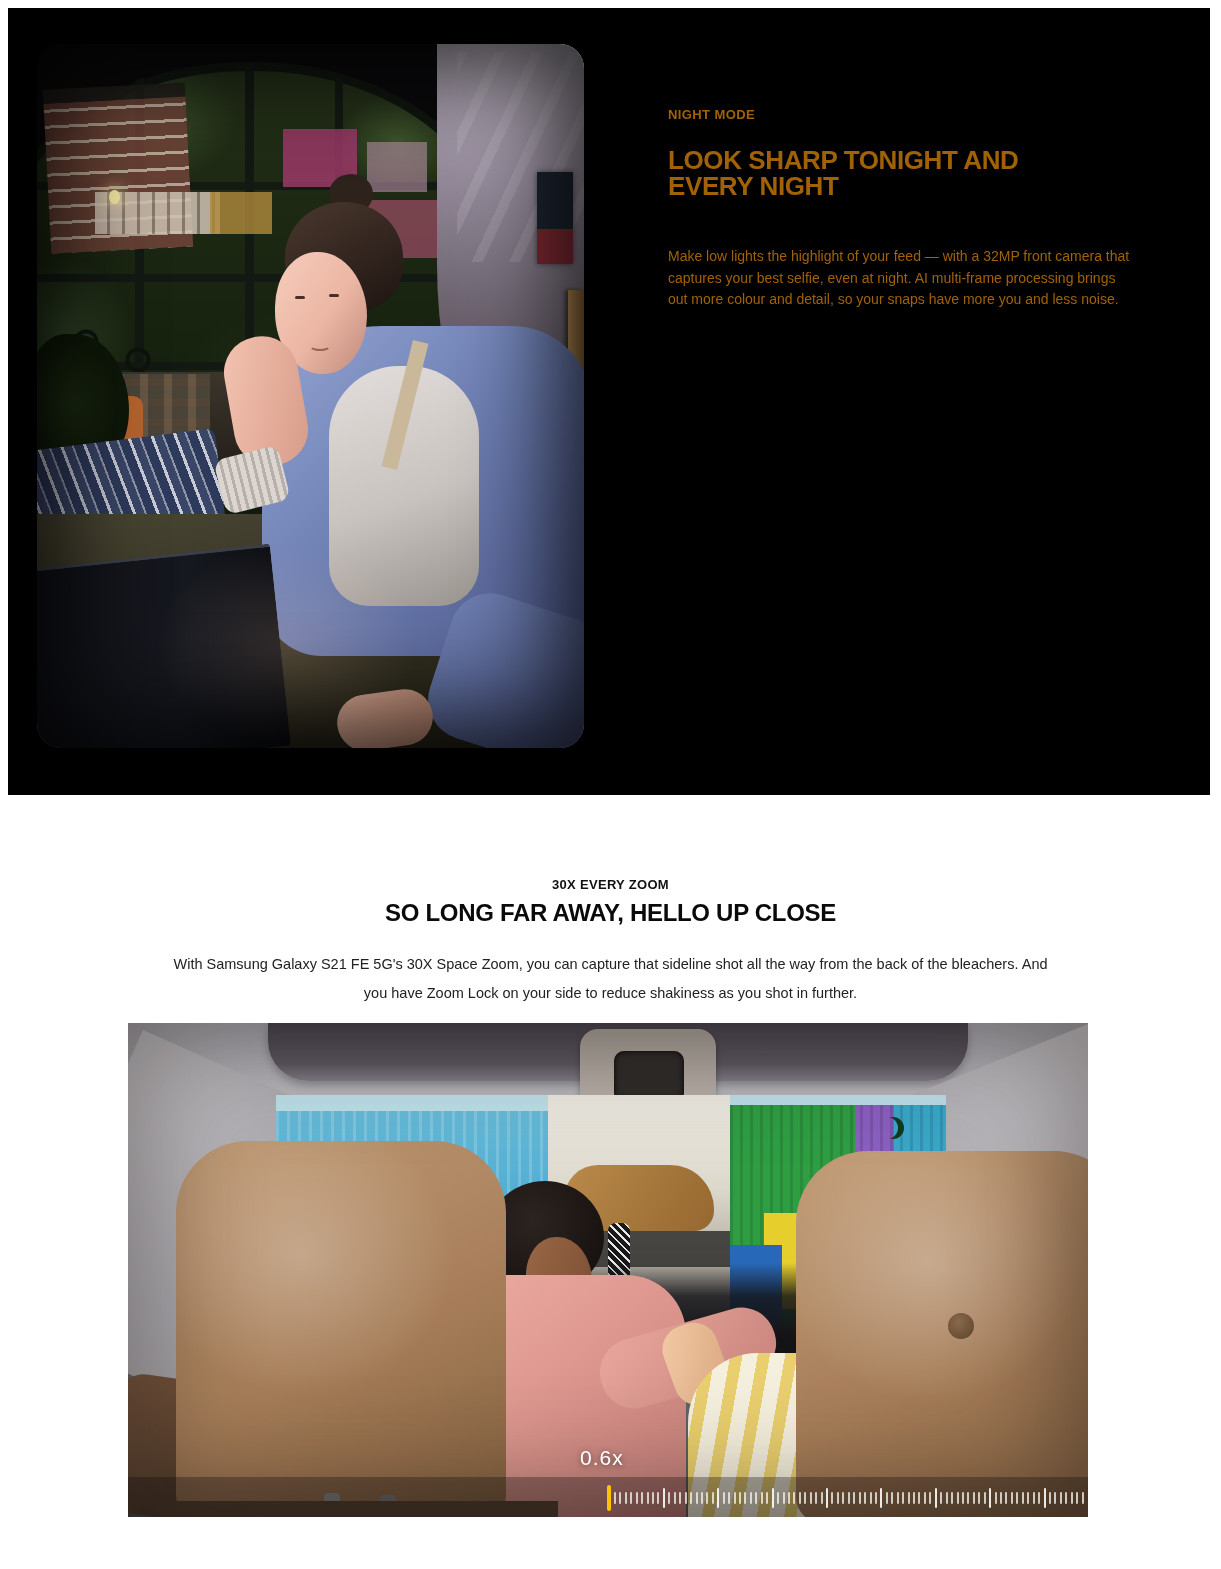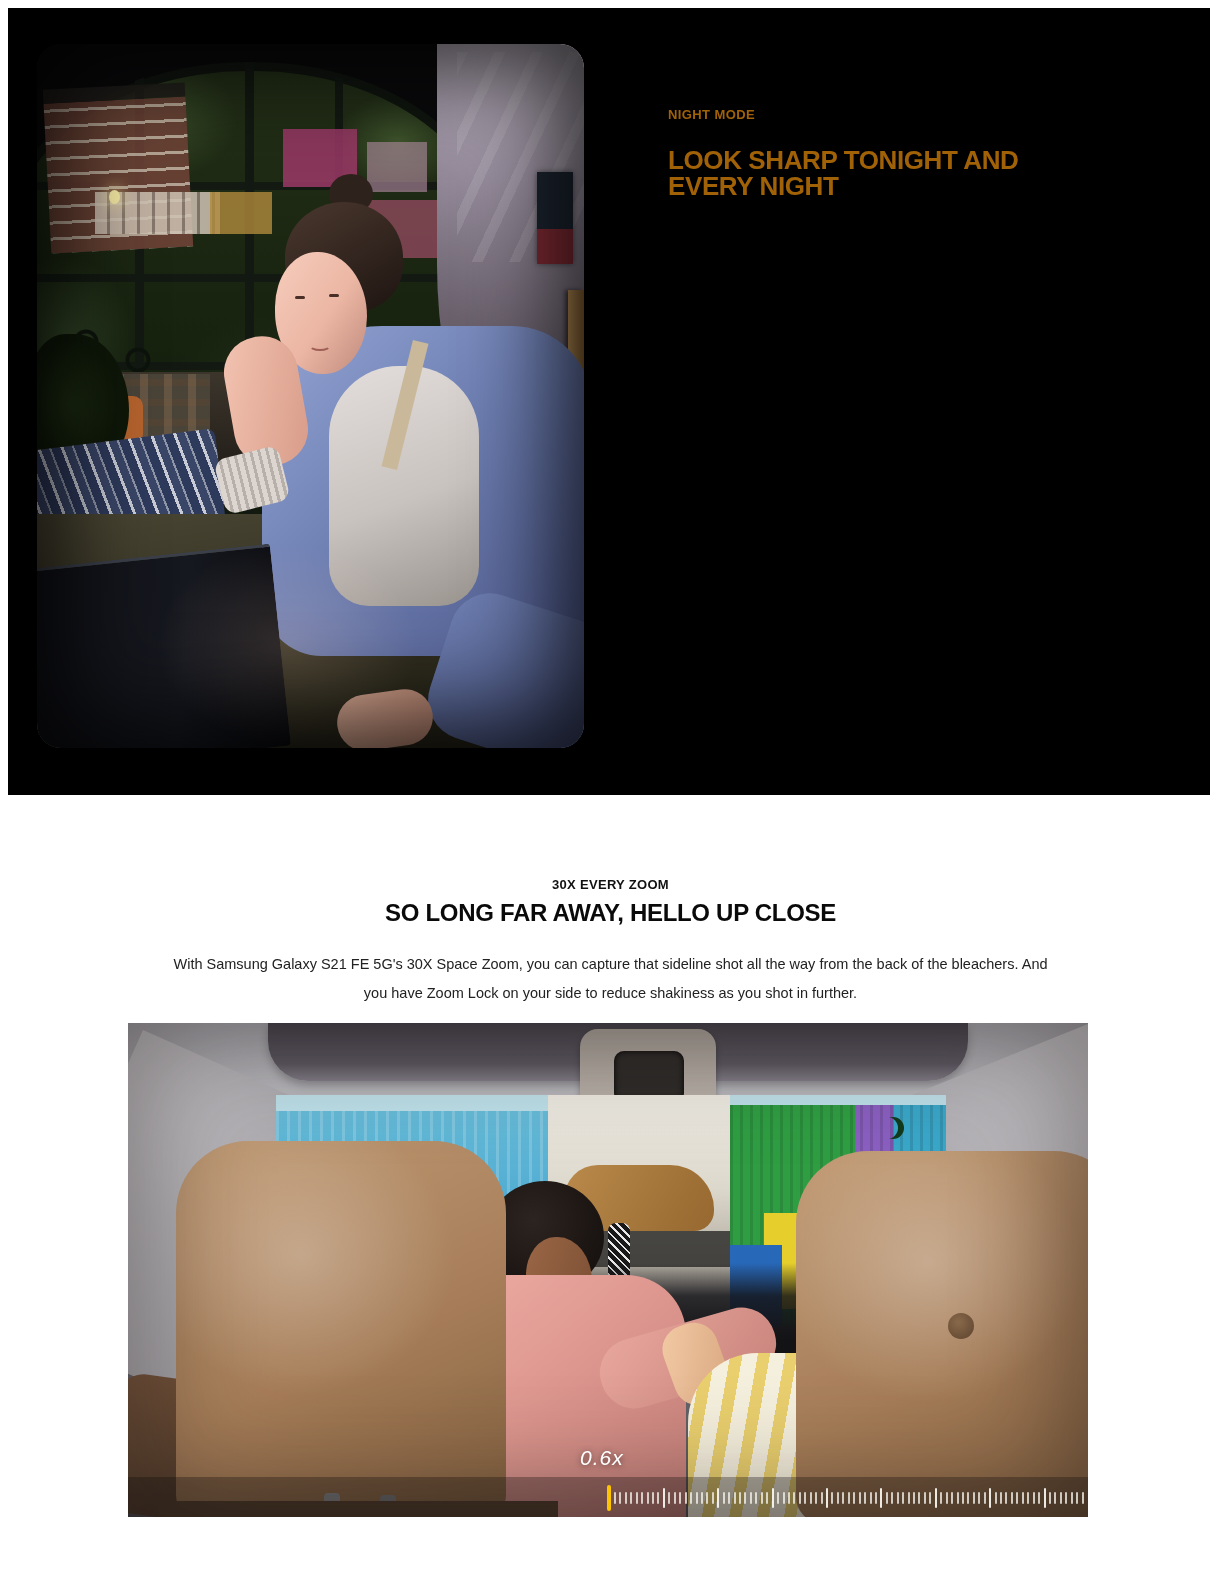--- a/index.html
+++ b/index.html
@@ -113,21 +113,21 @@
   .zoom-eyebrow{position:absolute;left:0;top:877px;width:1221px;text-align:center;
     font-size:13px;font-weight:700;letter-spacing:.3px;color:#111;}
   .zoom-heading{position:absolute;left:0;top:899px;width:1221px;text-align:center;
     font-size:24px;font-weight:800;letter-spacing:-.3px;color:#0a0a0a;}
   .zoom-body{position:absolute;left:0;top:946px;width:1221px;text-align:center;
     font-size:14.5px;line-height:22px;color:#222;}
   .zoom-body span{display:block;margin-top:7px;}
 
   
   .car-photo{position:absolute;left:128px;top:1023px;width:960px;height:494px;overflow:hidden;
-    background:linear-gradient(180deg,#a9a8ae 0%,#c2c1c5 22%,#b4b2b6 34%,#8e8c91 46%,#6f6d72 60%,#55535a 100%);font-style:italic;}
+    background:linear-gradient(180deg,#a9a8ae 0%,#c2c1c5 22%,#b4b2b6 34%,#8e8c91 46%,#6f6d72 60%,#55535a 100%);}
   .cp{position:absolute;}
   .cp-sunroof{left:140px;top:0;width:700px;height:58px;border-radius:0 0 40px 40px;
     background:linear-gradient(180deg,#45414a 0%,#5d5862 70%,#837e88 100%);
     box-shadow:0 4px 8px rgba(0,0,0,.25);}
   .cp-console{left:452px;top:6px;width:136px;height:92px;border-radius:18px;
     background:linear-gradient(180deg,#aaa29a 0%,#beb6ae 100%);box-shadow:0 3px 6px rgba(0,0,0,.3);}
   .cp-console-inner{left:486px;top:28px;width:70px;height:52px;border-radius:10px;
     background:#2e2b29;box-shadow:inset 0 0 6px #000;}
   .cp-pillar-l{left:-60px;top:40px;width:230px;height:320px;transform:rotate(24deg);
     background:linear-gradient(100deg,#cac8cc,#9d9ba0);}
@@ -258,20 +258,21 @@
       <div class="np np-glow"></div>
       <div class="np np-vignette"></div>
     </div>
 
     <div class="night-copy">
       <div class="night-eyebrow">NIGHT MODE</div>
       <div class="night-heading">
         <span>LOOK SHARP TONIGHT AND</span>
         <span>EVERY NIGHT</span>
       </div>
+      <p class="night-body">Make low lights the highlight of your feed — with a 32MP front camera that captures your best selfie, even at night. AI multi-frame processing brings out more colour and detail, so your snaps have more you and less noise.</p>
     </div>
   </section>
 
   <div class="zoom-eyebrow">30X EVERY ZOOM</div>
   <div class="zoom-heading">SO LONG FAR AWAY, HELLO UP CLOSE</div>
   <div class="zoom-body">
     <span>With Samsung Galaxy S21 FE 5G's 30X Space Zoom, you can capture that sideline shot all the way from the back of the bleachers. And</span>
     <span>you have Zoom Lock on your side to reduce shakiness as you shot in further.</span>
   </div>
 

